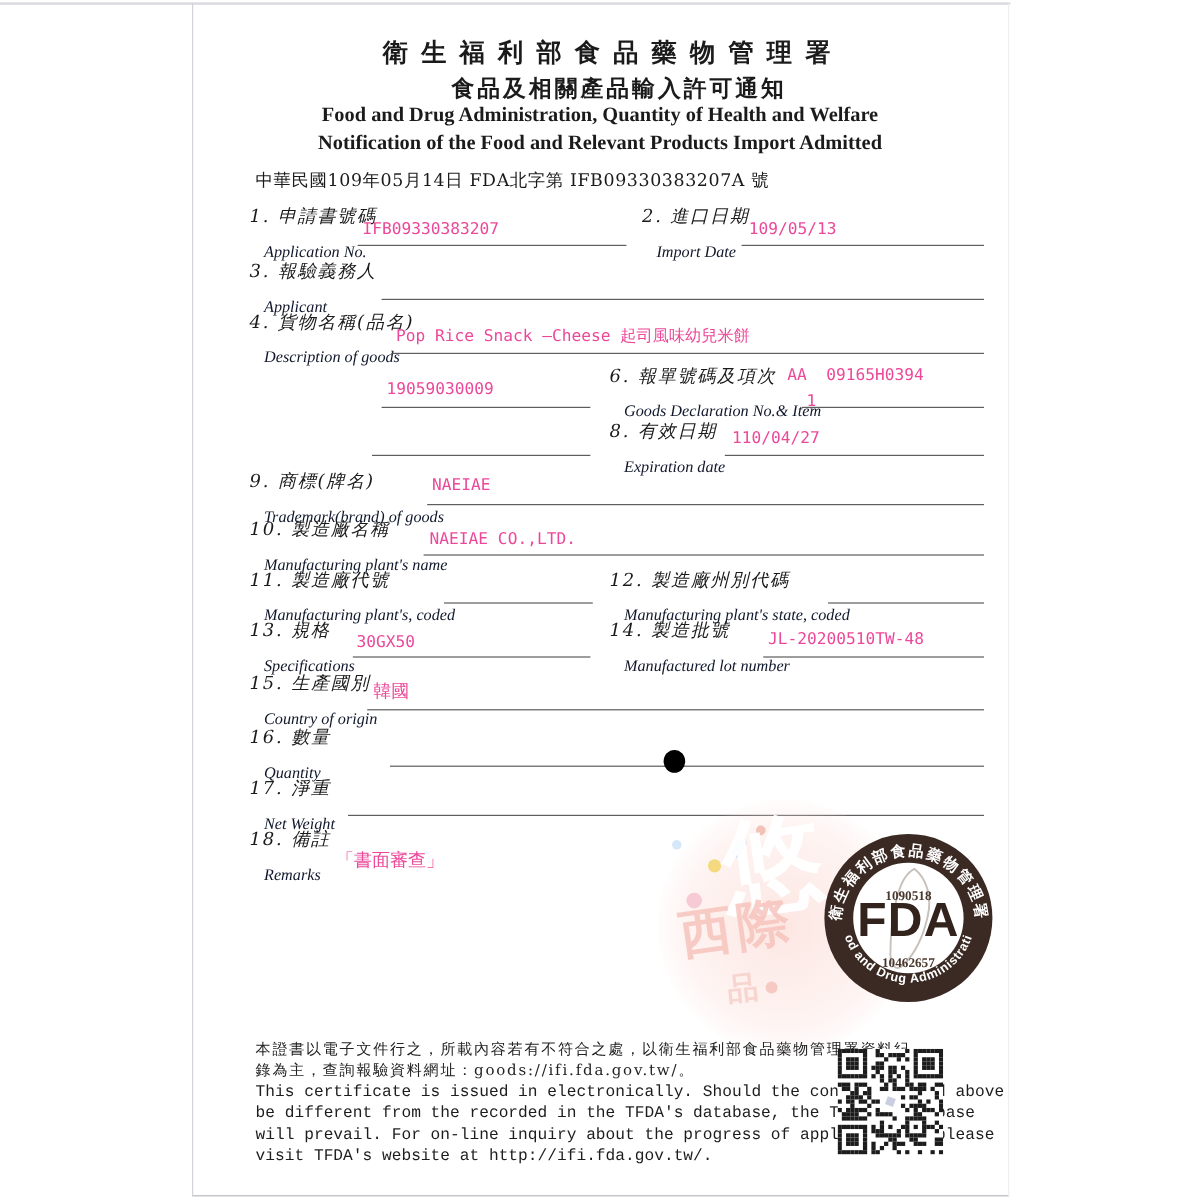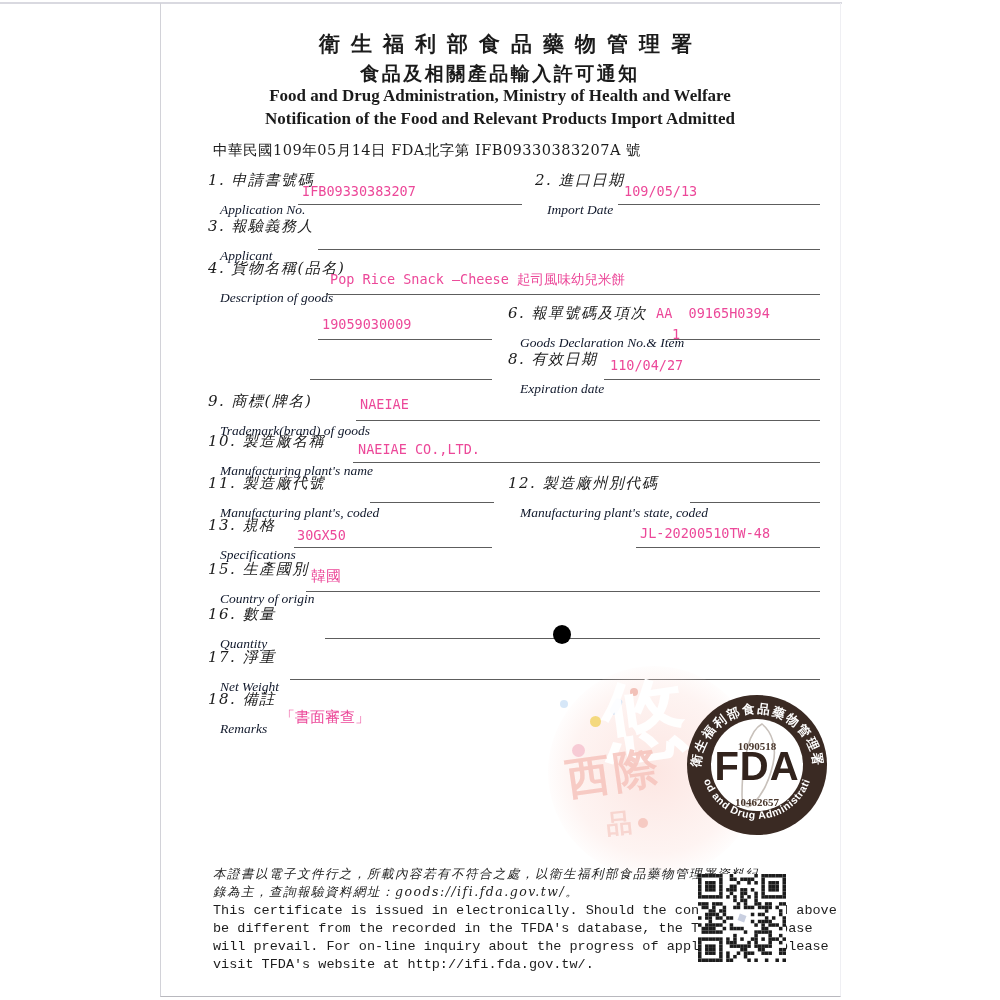--- a/index.html
+++ b/index.html
@@ -3,21 +3,21 @@
 <meta charset="utf-8">
 <style>
   html,body{margin:0;padding:0;background:#fff;}
   .canvas{position:relative;width:1000px;height:1000px;background:#ffffff;overflow:hidden;
           font-family:"DejaVu Serif",serif;color:#1b1b1b;}
   .top-line{position:absolute;left:0;top:2px;width:842px;height:2px;background:#d9d9e0;}
   .page{position:absolute;left:160px;top:3px;width:679px;height:993px;
         border-left:1px solid #d2d2d8;border-bottom:1px solid #b8b8be;border-right:1px solid #efeff3;}
   .hdr{position:absolute;left:160px;width:680px;text-align:center;white-space:nowrap;}
   .hdr.zh1{top:30px;font-size:21px;font-weight:bold;letter-spacing:11px;padding-left:11px;}
-  .hdr.zh2{top:61px;font-size:19px;font-weight:bold;letter-spacing:2.5px;}
+  .hdr.zh2{top:61px;font-size:19px;font-weight:bold;letter-spacing:2.5px;padding-left:16px;}
   .hdr.en1{top:86px;font-size:17px;font-weight:bold;font-family:"Liberation Serif",serif;}
   .hdr.en2{top:109px;font-size:17px;font-weight:bold;font-family:"Liberation Serif",serif;}
   .refline{position:absolute;left:213px;top:141px;font-size:14.5px;letter-spacing:.5px;white-space:pre;}
   .flabel{position:absolute;white-space:nowrap;line-height:1.2;font-style:italic;}
   .flabel .row1{font-size:15px;letter-spacing:1.5px;}
   .flabel .en{display:block;font-family:"Liberation Serif",serif;font-size:13.5px;letter-spacing:0;
               padding-left:12px;margin-top:13px;color:#0f172a;}
   .val{position:absolute;font-family:"DejaVu Sans Mono",monospace;font-size:13.5px;color:#ec4899;white-space:pre;}
   .rule{position:absolute;height:1px;background:#5d5d5d;}
   .dot{position:absolute;left:553px;top:625px;width:18px;height:19px;border-radius:50%;background:#000;}
@@ -25,33 +25,33 @@
   .wm-blob{position:absolute;left:548px;top:666px;width:212px;height:212px;border-radius:50%;
            background:radial-gradient(circle,rgba(250,206,198,.50) 0%,rgba(252,226,221,.38) 55%,rgba(255,255,255,0) 74%);}
   .wm-g{position:absolute;font-weight:bold;font-family:"DejaVu Serif",serif;}
   .wm1{left:602px;top:664px;font-size:84px;color:rgba(255,255,255,.95);transform:rotate(-8deg);}
   .wm2{left:566px;top:744px;font-size:44px;color:rgba(245,193,185,.8);transform:rotate(-8deg);letter-spacing:4px;}
   .wm3{left:606px;top:806px;font-size:26px;color:rgba(245,198,190,.65);transform:rotate(-6deg);letter-spacing:3px;}
   .spk{position:absolute;border-radius:50%;opacity:.85;}
   .seal{position:absolute;left:684px;top:692px;width:146px;height:146px;}
   .qr{position:absolute;left:698px;top:874px;width:88px;height:88px;}
   
-  .fzh{position:absolute;left:213px;font-size:12.5px;letter-spacing:1.5px;white-space:pre;color:#222;font-style:italic;}
+  .fzh{position:absolute;left:213px;font-size:12.5px;letter-spacing:1.5px;white-space:pre;color:#222;}
   .fen{position:absolute;left:213px;font-family:"Liberation Mono",monospace;font-size:13.5px;white-space:pre;color:#1d1d1d;}
 </style>
 </head>
 <body>
 
 <div class="canvas">
   <div class="top-line"></div>
   <div class="page"></div>
 
   <div class="hdr zh1">衛生福利部食品藥物管理署</div>
   <div class="hdr zh2">食品及相關產品輸入許可通知</div>
-  <div class="hdr en1">Food and Drug Administration, Ministry of Health and Welfare</div>
+  <div class="hdr en1">Food and Drug Administration, Quantity of Health and Welfare</div>
   <div class="hdr en2">Notification of the Food and Relevant Products Import Admitted</div>
   <div class="refline">中華民國109年05月14日 FDA北字第 IFB09330383207A 號</div>
 
   <div class="flabel" style="left:208px;top:170px">
     <span class="row1"><span>1.</span> <span>申請書號碼</span></span>
     <span class="en">Application No.</span>
   </div>
   <div class="val" style="left:302px;top:183px">IFB09330383207</div>
   <div class="rule" style="left:298px;top:204px;width:224px"></div>
 
@@ -121,20 +121,24 @@
   </div>
   <div class="rule" style="left:690px;top:502px;width:130px"></div>
 
   <div class="flabel" style="left:208px;top:515px">
     <span class="row1"><span>13.</span> <span>規格</span></span>
     <span class="en">Specifications</span>
   </div>
   <div class="val" style="left:297px;top:527px">30GX50</div>
   <div class="rule" style="left:294px;top:547px;width:198px"></div>
 
+  <div class="flabel" style="left:508px;top:515px">
+    <span class="row1"><span>14.</span> <span>製造批號</span></span>
+    <span class="en">Manufactured lot number</span>
+  </div>
   <div class="val" style="left:640px;top:525px">JL-20200510TW-48</div>
   <div class="rule" style="left:636px;top:547px;width:184px"></div>
 
   <div class="flabel" style="left:208px;top:559px">
     <span class="row1"><span>15.</span> <span>生產國別</span></span>
     <span class="en">Country of origin</span>
   </div>
   <div class="val" style="left:311px;top:567px;font-size:15px">韓國</div>
   <div class="rule" style="left:306px;top:591px;width:514px"></div>
 

